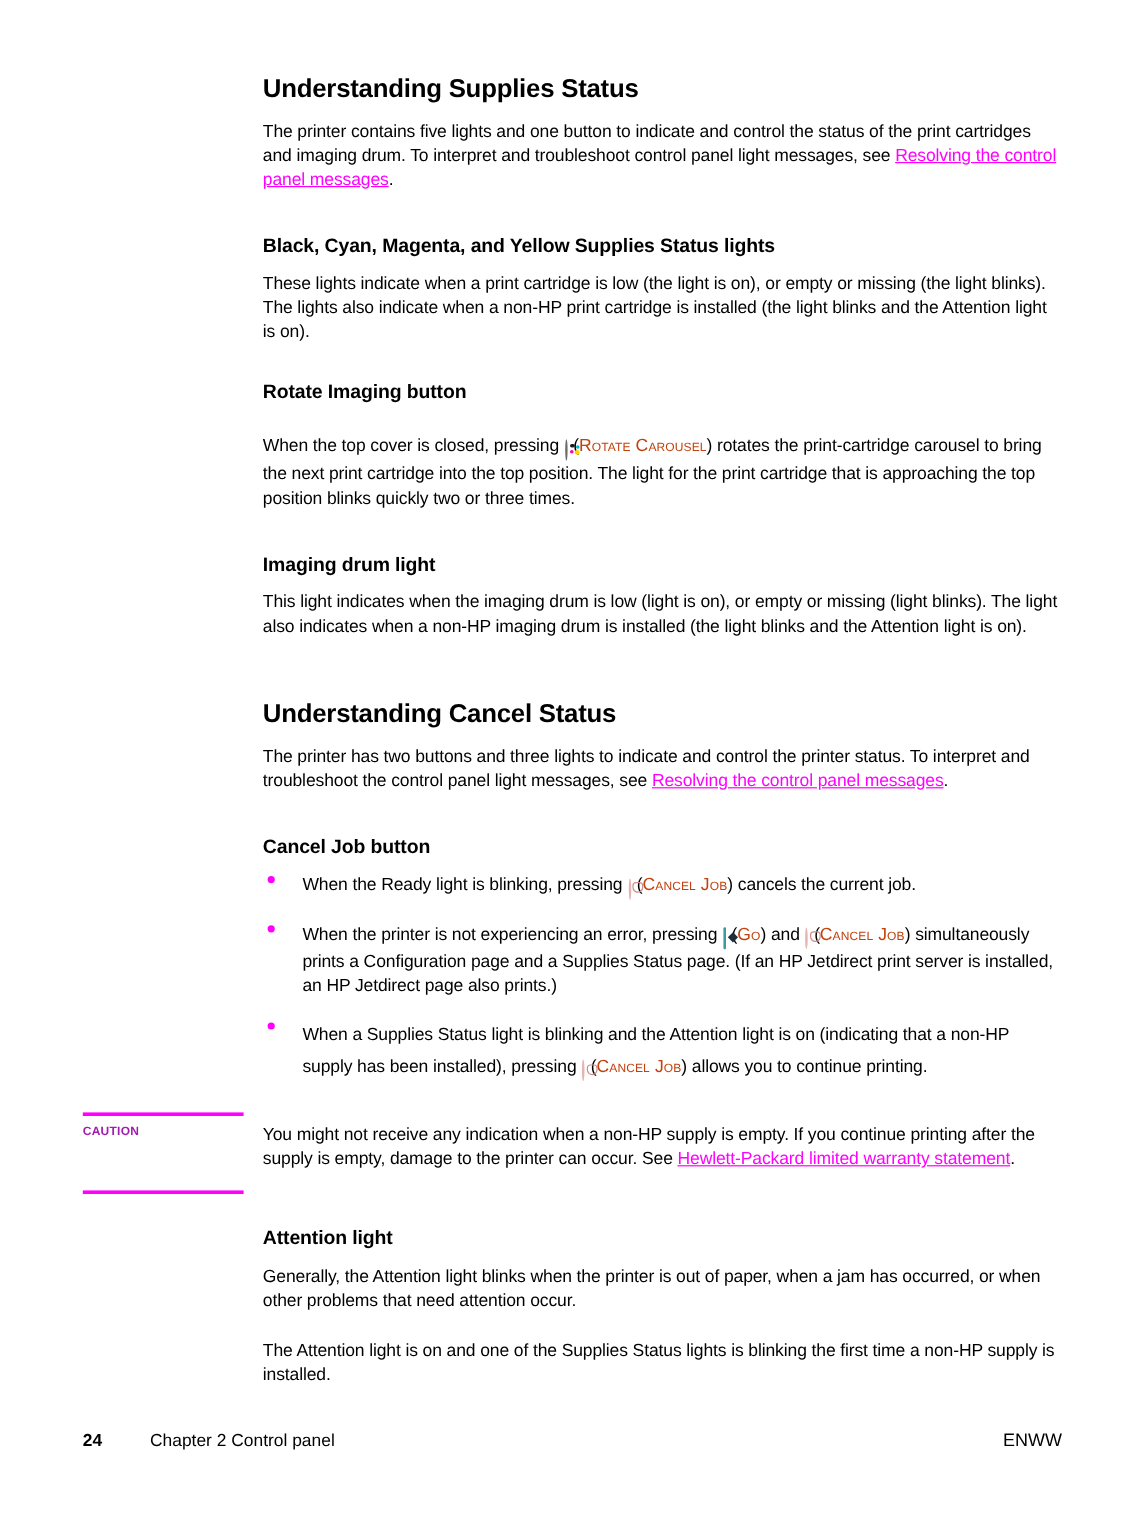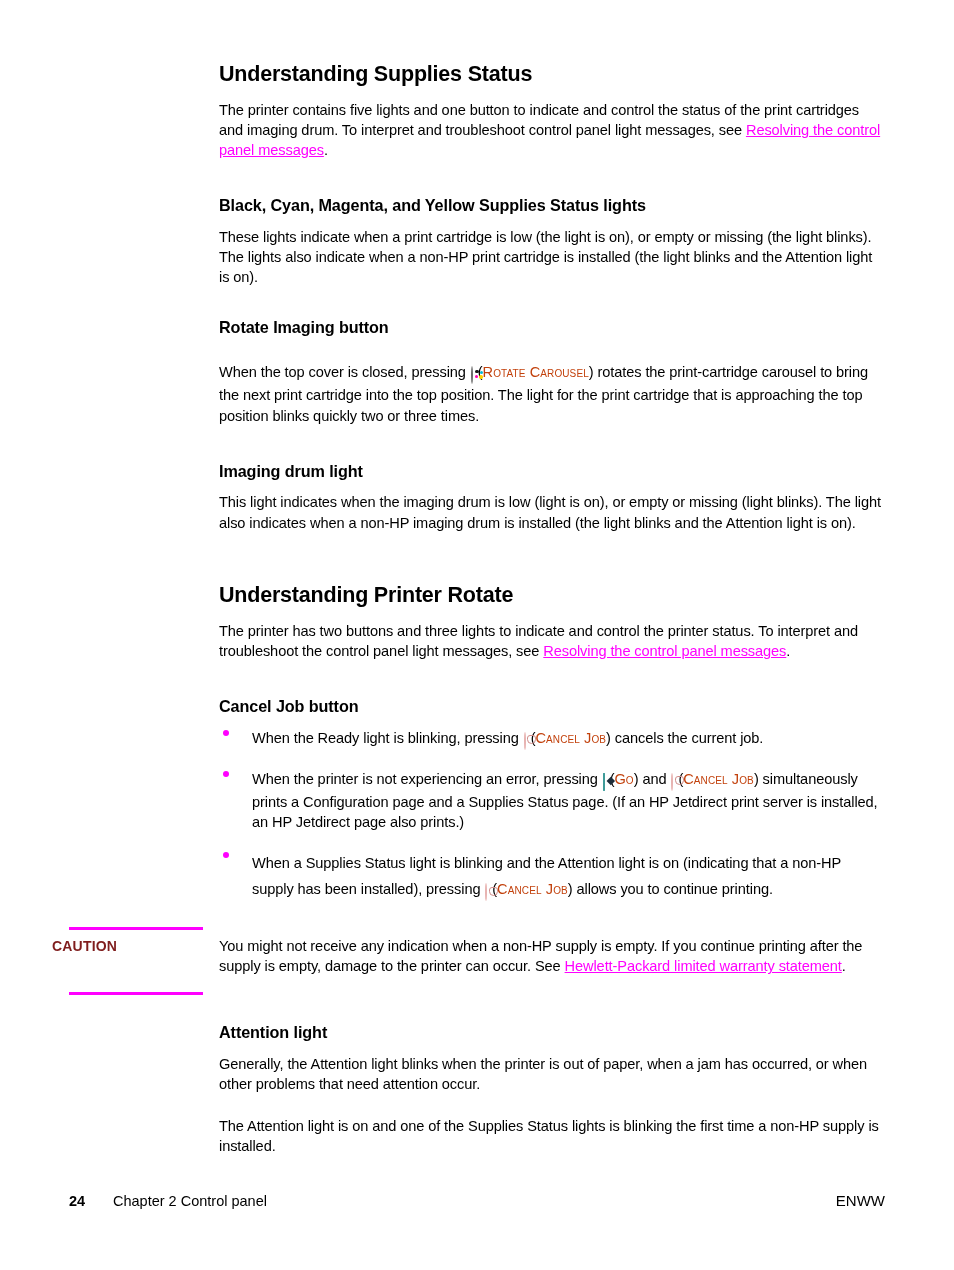--- a/index.html
+++ b/index.html
@@ -166,25 +166,25 @@
     position: absolute;
     left: 69px;
     width: 134px;
     height: 3px;
     background: #ff00ff;
   }
   .caution-rule.top { top: 0px; }
   .caution-rule.bottom { top: 65px; }
   .caution-label {
     position: absolute;
-    left: 52px;
+    left: 69px;
     top: 11px;
-    font-size: 14px;
-    font-weight: bold;
-    color: #7f1d1d;
+    font-size: 10px;
+    font-weight: bold;
+    color: #a21caf;
     letter-spacing: 0.2px;
   }
   .caution-text {
     position: absolute;
     left: 219px;
     top: 9px;
     width: 663px;
     font-size: 14.6px;
     line-height: 20.2px;
     letter-spacing: -0.1px;
@@ -192,20 +192,21 @@
 
   
   .footer {
     position: absolute;
     left: 69px;
     right: 69px;
     top: 1192px;
     display: flex;
     align-items: baseline;
     font-size: 14.5px;
+    gap: 12px;
   }
   .footer .pagenum {
     font-weight: bold;
     width: 44px;
   }
   .footer .crumb { flex: 1; }
   .footer .locale { font-size: 15px; }
 </style>
 </head>
 <body>
@@ -229,21 +230,21 @@
     <p class="body"><span>When the top cover is closed, pressing </span><span class="icon-inline"><span class="ico-carousel"><i class="d1"></i><i class="d2"></i><i class="d3"></i><i class="d4"></i></span></span><span> (</span><span class="caps">Rotate Carousel</span><span>) rotates the print-cartridge carousel to bring the next print cartridge into the top position. The light for the print cartridge that is approaching the top position blinks quickly two or three times.</span></p>
 
     <div class="gap-lg"></div>
 
     <h2 class="sub-head">Imaging drum light</h2>
     <p class="body">This light indicates when the imaging drum is low (light is on), or empty or missing (light blinks). The light also indicates when a non-HP imaging drum is installed (the light blinks and the Attention light is on).</p>
 
     <div class="gap-lg"></div>
     <div class="gap-xs"></div>
 
-    <h1 class="chapter-head">Understanding Printer Rotate</h1>
+    <h1 class="chapter-head">Understanding Cancel Status</h1>
     <p class="body"><span>The printer has two buttons and three lights to indicate and control the printer status. To interpret and troubleshoot the control panel light messages, see </span><a class="doclink" href="#">Resolving the control panel messages</a><span>.</span></p>
 
     <div class="gap-lg"></div>
 
     <h2 class="sub-head">Cancel Job button</h2>
 
     <ul class="bullets">
 
       <li>
         <span class="bullet-dot"></span><span>When the Ready light is blinking, pressing </span><span class="icon-inline"><span class="ico-cancel"></span></span><span> (</span><span class="caps">Cancel Job</span><span>) cancels the current job.</span>

